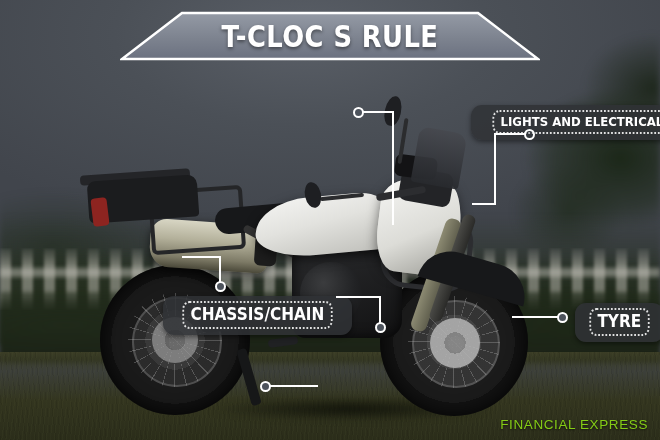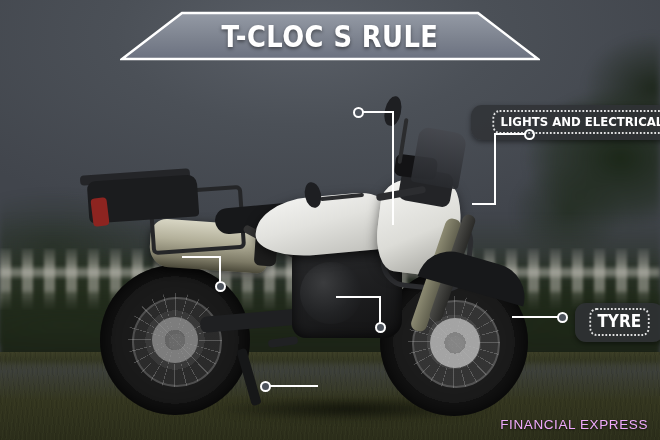--- a/index.html
+++ b/index.html
@@ -225,21 +225,21 @@
     position:absolute;width:11px;height:11px;border-radius:50%;
     background:#4d535c;border:2px solid #ffffff;box-sizing:border-box;
   }
   .dot.hollow{background:rgba(60,66,74,.25);}
   .ln{position:absolute;background:#ffffff;}
   .lh{height:2px;}
   .lv{width:2px;}
 
   .wm{
     position:absolute;right:12px;bottom:8px;
-    color:#f0abfc;font-size:13.5px;letter-spacing:.6px;
+    color:#84cc16;font-size:13.5px;letter-spacing:.6px;
     font-family:"Liberation Sans", sans-serif;
     text-shadow:0 1px 2px rgba(0,0,0,.6);
   }
 </style>
 </head>
 <body>
 
 <div id="stage">
 
   <div class="layer sky"></div>
@@ -314,20 +314,23 @@
   <div class="ln lv" style="left:392px;top:111px;height:114px;"></div>
 
   <div class="callout small" style="left:471px;top:105px;">
     <span class="inner">LIGHTS AND ELECTRICALS</span>
   </div>
   <div class="dot hollow" style="left:524px;top:129px;"></div>
   <div class="ln lh" style="left:495px;top:133px;width:31px;"></div>
   <div class="ln lv" style="left:494px;top:133px;height:72px;"></div>
   <div class="ln lh" style="left:472px;top:203px;width:24px;"></div>
 
+  <div class="callout" style="left:163px;top:296px;">
+    <span class="inner">CHASSIS/CHAIN</span>
+  </div>
   <div class="dot" style="left:215px;top:281px;"></div>
   <div class="ln lv" style="left:219px;top:256px;height:27px;"></div>
   <div class="ln lh" style="left:182px;top:256px;width:39px;"></div>
 
   <div class="dot" style="left:375px;top:322px;"></div>
   <div class="ln lv" style="left:379px;top:296px;height:28px;"></div>
   <div class="ln lh" style="left:336px;top:296px;width:45px;"></div>
 
   <div class="callout" style="left:575px;top:303px;">
     <span class="inner">TYRE</span>

